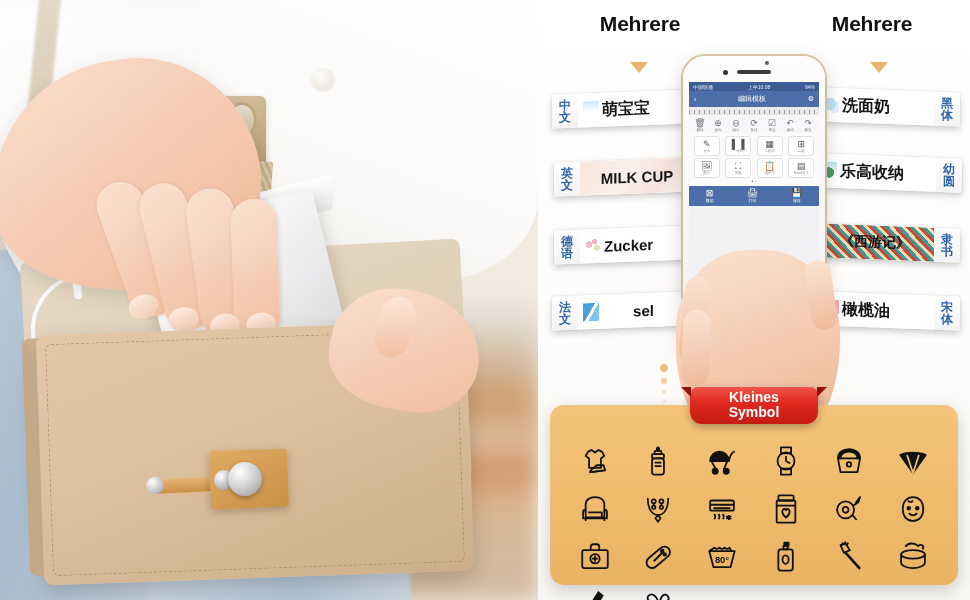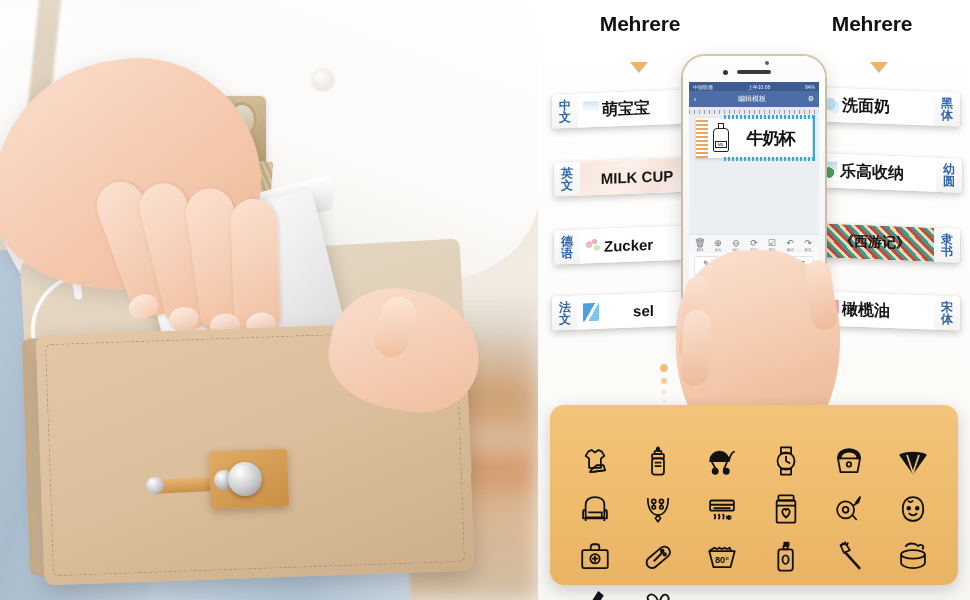--- a/index.html
+++ b/index.html
@@ -594,34 +594,20 @@
           <span>上午10:08</span>
           <span>94%</span>
         </div>
         <div class="navbar">
           <span>‹</span>
           <span>编辑模板</span>
           <span>⚙</span>
         </div>
         <div class="ruler"></div>
 
-        <div class="canvas-area">
-          <div class="label-card">
-            <div class="lc-stripe"></div>
-            <div class="lc-bottle">
-              <span class="neck"></span>
-                <span class="body"></span>
-              <span class="lbl">MIL</span>
-            </div>
-            <div class="lc-text">牛奶杯</div>
-            <div class="lc-sel-top"></div>
-            <div class="lc-sel-bot"></div>
-            <div class="lc-sel-r"></div>
-          </div>
-        </div>
 
         <div class="toolrow">
           <div class="tool"><span class="g">🗑</span><span>删除</span></div>
           <div class="tool"><span class="g">⊕</span><span>放大</span></div>
           <div class="tool"><span class="g">⊖</span><span>缩小</span></div>
           <div class="tool"><span class="g">⟳</span><span>旋转</span></div>
           <div class="tool"><span class="g">☑</span><span>单选</span></div>
           <div class="tool"><span class="g">↶</span><span>撤销</span></div>
           <div class="tool"><span class="g">↷</span><span>恢复</span></div>
         </div>
@@ -676,20 +662,24 @@
     </div>
 
     <div class="dotcol">
       <i style="width:8px;height:8px;"></i>
       <i style="width:6px;height:6px;opacity:.75;"></i>
       <i style="width:4px;height:4px;opacity:.5;"></i>
       <i style="width:3px;height:3px;opacity:.35;"></i>
     </div>
 
     <div class="sympanel">
+      <div class="symbanner">
+        <div>Kleines</div>
+        <div>Symbol</div>
+      </div>
 
       <div class="symgrid">
 
         <div class="symcell">
             <svg viewBox="0 0 40 40" fill="none" stroke="#111" stroke-width="2.1" stroke-linejoin="round">
               <path d="M12 9 L16 7 L20 10 L24 7 L28 9 L31 14 L27 17 L27 28 L13 28 L13 17 L9 14 Z"></path>
               <path d="M16 30 L22 25 L30 25 L32 31 L14 33 Z"></path>
               <path d="M16 33 L30 31"></path>
             </svg>
           </div>

